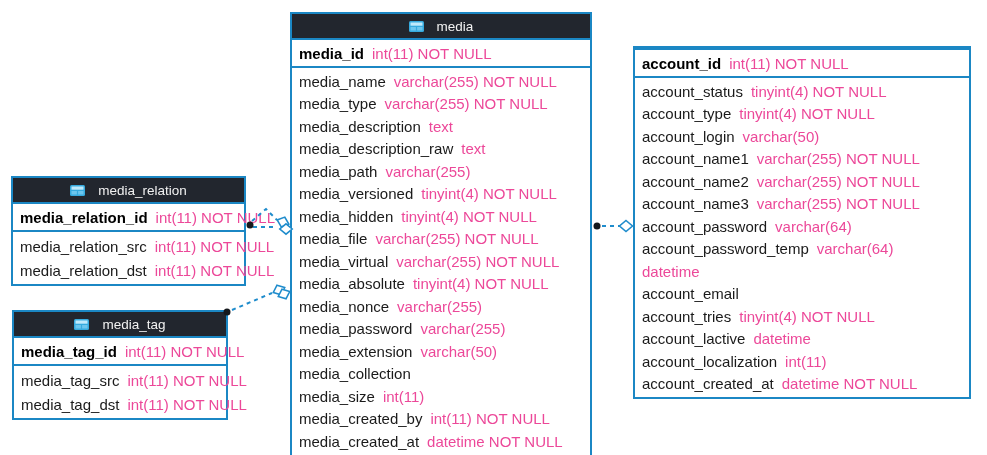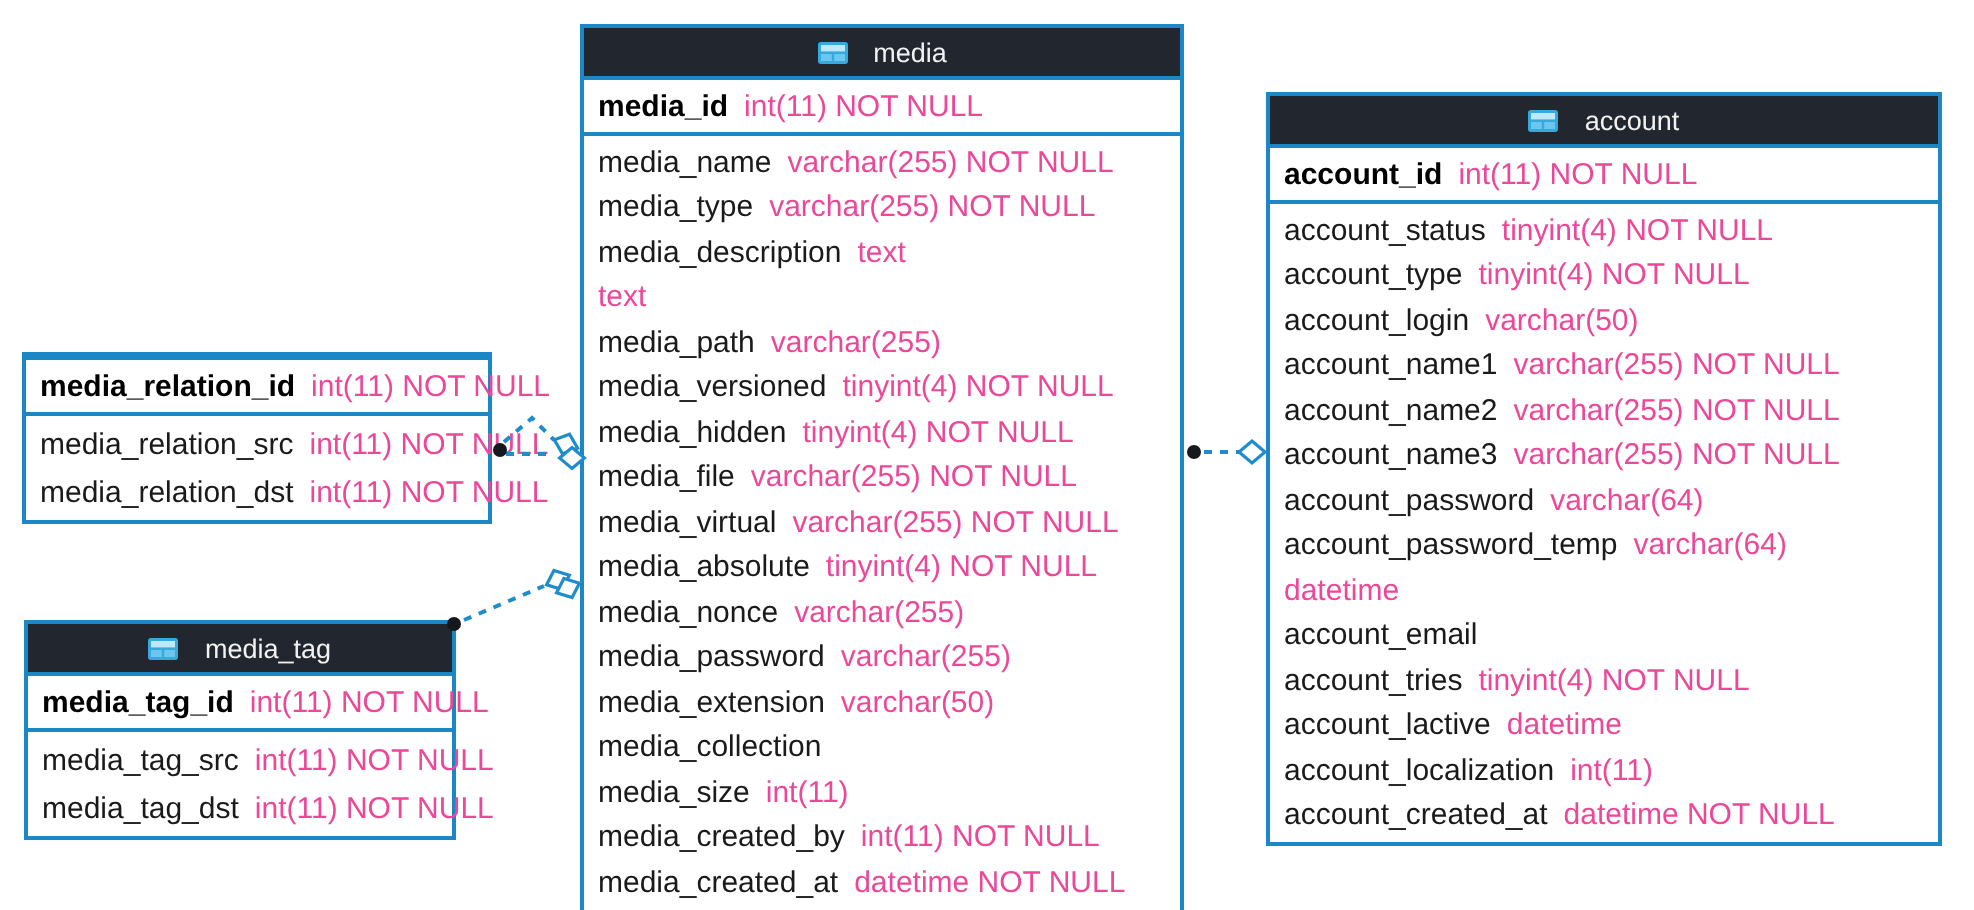--- a/index.html
+++ b/index.html
@@ -74,20 +74,21 @@
           </div>
           <div class="row" style="height:22.5px">
             <span class="cname">media_type</span>
             <span class="ctype">varchar(255) NOT NULL</span>
           </div>
           <div class="row" style="height:22.5px">
             <span class="cname">media_description</span>
             <span class="ctype">text</span>
           </div>
           <div class="row" style="height:22.5px">
+            <span class="cname">media_description_raw</span>
             <span class="ctype">text</span>
           </div>
           <div class="row" style="height:22.5px">
             <span class="cname">media_path</span>
             <span class="ctype">varchar(255)</span>
           </div>
           <div class="row" style="height:22.5px">
             <span class="cname">media_versioned</span>
             <span class="ctype">tinyint(4) NOT NULL</span>
           </div>
@@ -130,20 +131,31 @@
             <span class="cname">media_created_by</span>
             <span class="ctype">int(11) NOT NULL</span>
           </div>
           <div class="row" style="height:22.5px">
             <span class="cname">media_created_at</span>
             <span class="ctype">datetime NOT NULL</span>
           </div>
         </div>
       </div>
       <div class="table" style="left: 11px; top: 176px; width: 235px;">
+        <div class="thead">
+          <span class="ticon">
+            <svg width="15" height="11" viewBox="0 0 15 11" aria-hidden="true">
+              <rect x="0" y="0" width="15" height="11" rx="1.5" fill="#36aade"></rect>
+              <rect x="1.5" y="1.5" width="12" height="3.2" fill="#bfe9fb"></rect>
+              <rect x="1.5" y="6" width="5.4" height="3.5" fill="#6cc6ee"></rect>
+              <rect x="8.1" y="6" width="5.4" height="3.5" fill="#6cc6ee"></rect>
+            </svg>
+          </span>
+          <span class="ttitle">media_relation</span>
+        </div>
         <div class="row pk">
           <span class="cname">media_relation_id</span>
           <span class="ctype">int(11) NOT NULL</span>
         </div>
         <div class="rows">
           <div class="row" style="height:24px">
             <span class="cname">media_relation_src</span>
             <span class="ctype">int(11) NOT NULL</span>
           </div>
           <div class="row" style="height:24px">
@@ -173,31 +185,20 @@
             <span class="cname">media_tag_src</span>
             <span class="ctype">int(11) NOT NULL</span>
           </div>
           <div class="row" style="height:24px">
             <span class="cname">media_tag_dst</span>
             <span class="ctype">int(11) NOT NULL</span>
           </div>
         </div>
       </div>
       <div class="table" style="left: 633px; top: 46px; width: 338px;">
-        <div class="thead">
-          <span class="ticon">
-            <svg width="15" height="11" viewBox="0 0 15 11" aria-hidden="true">
-              <rect x="0" y="0" width="15" height="11" rx="1.5" fill="#36aade"></rect>
-              <rect x="1.5" y="1.5" width="12" height="3.2" fill="#bfe9fb"></rect>
-              <rect x="1.5" y="6" width="5.4" height="3.5" fill="#6cc6ee"></rect>
-              <rect x="8.1" y="6" width="5.4" height="3.5" fill="#6cc6ee"></rect>
-            </svg>
-          </span>
-          <span class="ttitle">account</span>
-        </div>
         <div class="row pk">
           <span class="cname">account_id</span>
           <span class="ctype">int(11) NOT NULL</span>
         </div>
         <div class="rows">
           <div class="row" style="height:22.5px">
             <span class="cname">account_status</span>
             <span class="ctype">tinyint(4) NOT NULL</span>
           </div>
           <div class="row" style="height:22.5px">

